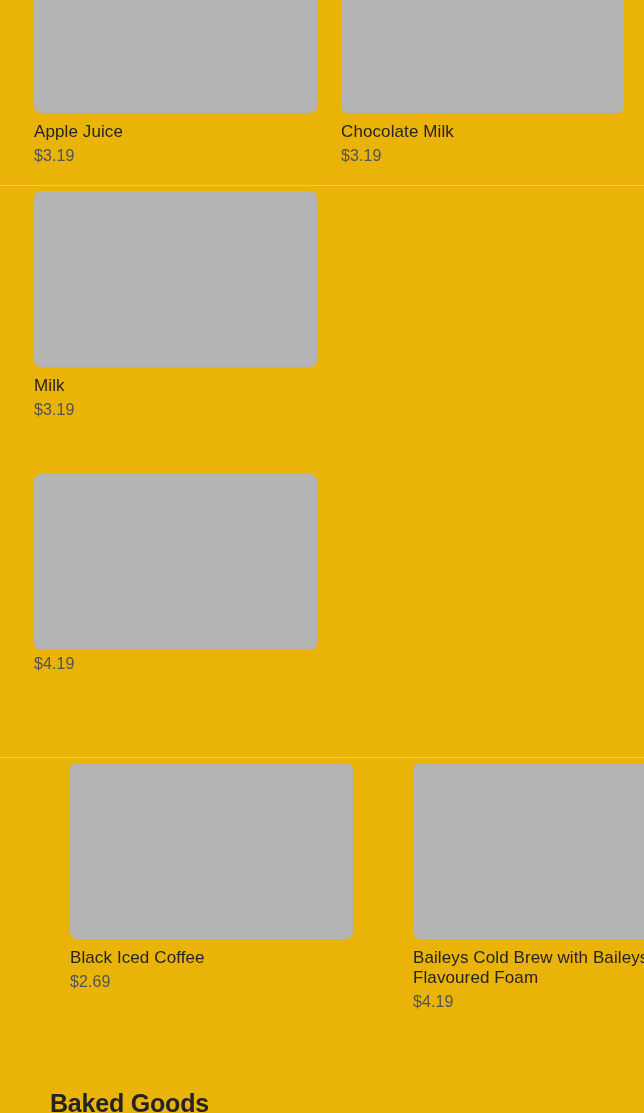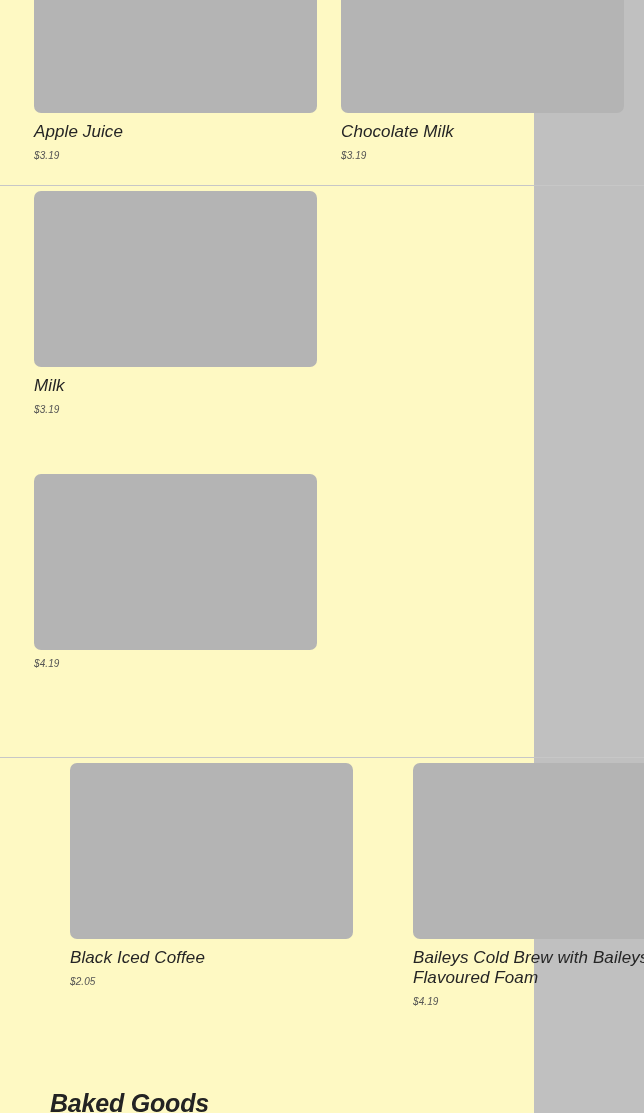--- a/index.html
+++ b/index.html
@@ -10,24 +10,23 @@
   body {
     width: 644px;
     height: 1113px;
     overflow: hidden;
     font-family: "Liberation Sans", sans-serif;
     -webkit-font-smoothing: antialiased;
   }
 
   .page {
     position: relative;
-    width: 534px;
+    width: 644px;
     height: 1113px;
-    background: #fef9c3;
-    font-style: italic;
+    background: #eab308;
   }
 
   
   .grid {
     position: relative;
     width: 644px;
     padding: 0;
     box-sizing: border-box;
   }
 
@@ -76,21 +75,21 @@
   .p-title {
     font-size: 17px;
     line-height: 20px;
     color: #252525;
     font-weight: 400;
     letter-spacing: 0.1px;
     margin: 9px 0 0 0;
   }
 
   .p-price {
-    font-size: 10px;
+    font-size: 16px;
     line-height: 16px;
     color: #545454;
     margin: 6px 0 0 0;
     letter-spacing: 0.1px;
   }
 
   .cell-pad-sm { padding-bottom: 21px; }
   .cell-pad-md { padding-bottom: 22px; margin-left: 36px; }
 
   
@@ -136,21 +135,21 @@
       <div class="cell cell-pad-sm">
         <div class="thumb ratio-wide"></div>
         <div class="p-price">$4.19</div>
       </div>
     </div>
 
     <div class="row divided" style="padding-top:6px;">
       <div class="cell cell-pad-md">
         <div class="thumb ratio-wide"></div>
         <div class="p-title">Black Iced Coffee</div>
-        <div class="p-price">$2.05</div>
+        <div class="p-price">$2.69</div>
       </div>
       <div class="cell cell-pad-md">
         <div class="thumb ratio-wide"></div>
         <div class="p-title">Baileys Cold Brew with Baileys Flavoured Foam</div>
         <div class="p-price">$4.19</div>
       </div>
     </div>
 
 
     <div class="spacer-before-heading"></div>

